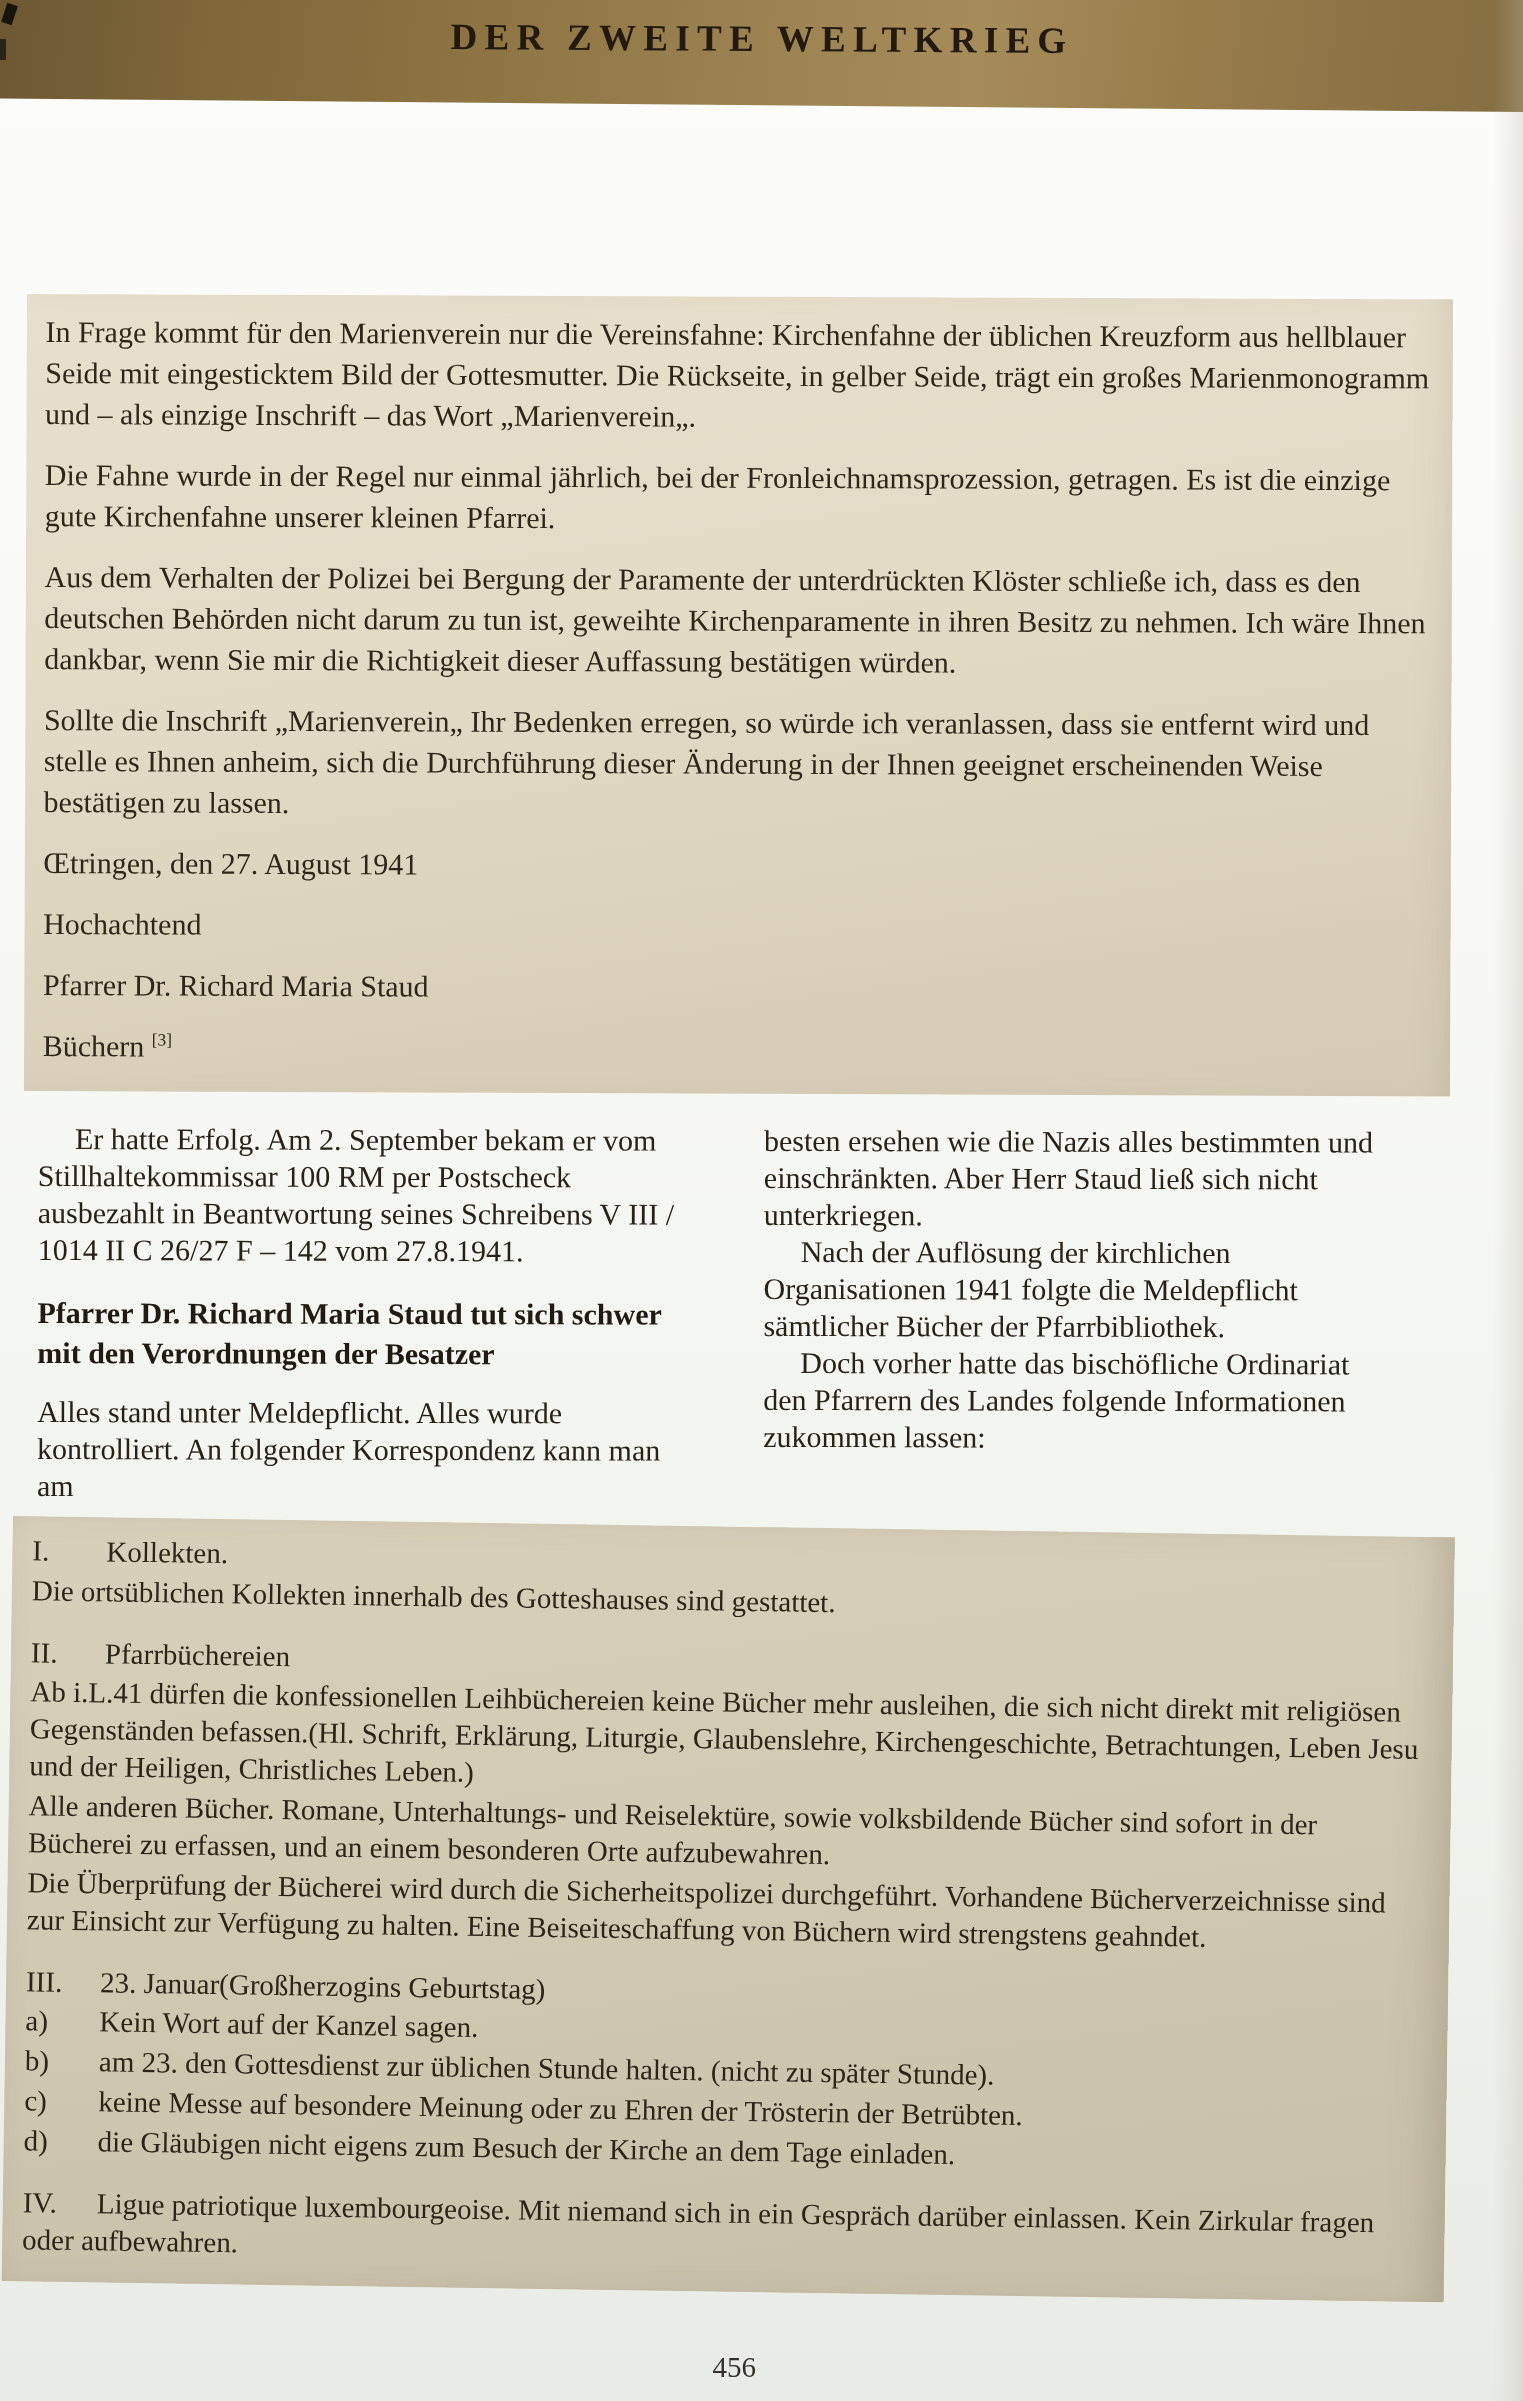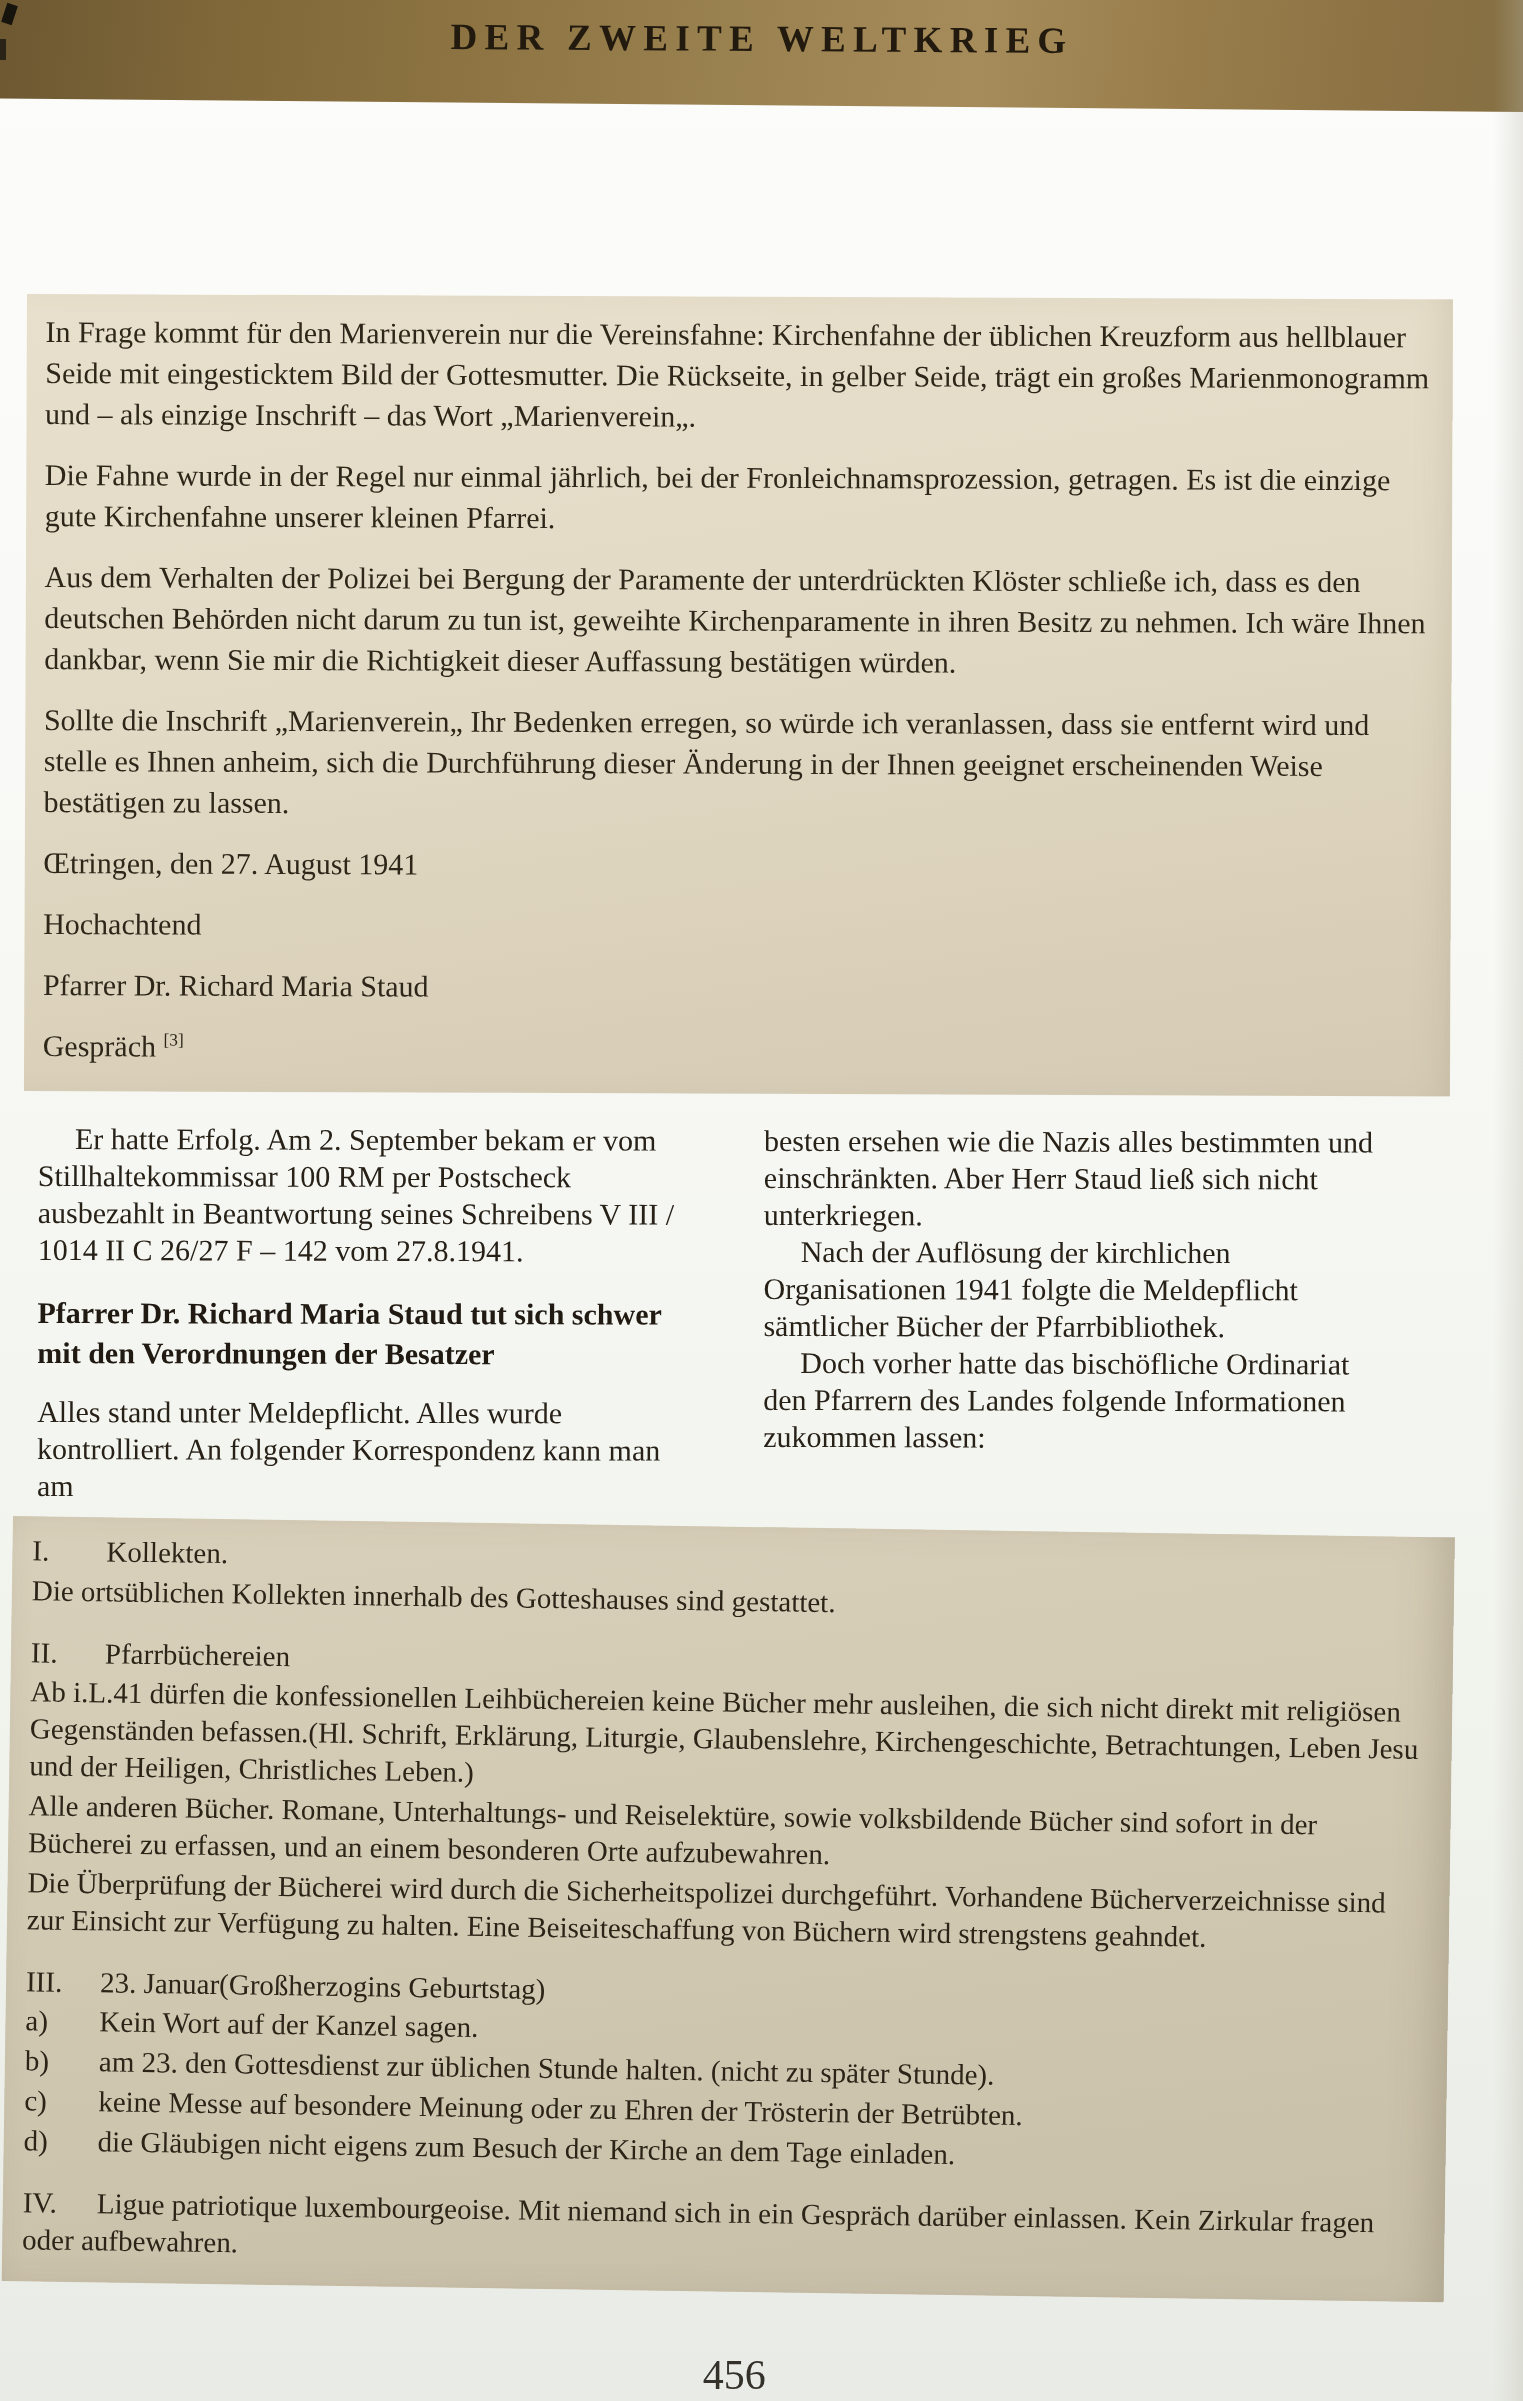--- a/index.html
+++ b/index.html
@@ -51,21 +51,21 @@
     background:linear-gradient(172deg,#d9d0bb 0%,#d3cab4 40%,#ccc3ad 75%,#c8bfa9 100%);
     box-shadow:inset -32px 0 48px -24px rgba(100,88,62,0.30), inset 16.6px 0 26.6px -20px rgba(100,88,62,0.12);
     transform:rotate(0.85deg);transform-origin:top left;
   }
   .dir-row{margin:0 0 2.7px 0;font-size:29px;line-height:37px;color:#2b2417;}
   .dir-row.gap{margin-top:25px;}
   .dir-label{display:inline-block;width:74px;}
 
   .page-number{
     position:absolute;left:13.3px;top:2351px;width:1442px;text-align:center;
-    font-size:42px;color:#33312a;
+    font-size:29px;color:#33312a;
   }
 </style>
 </head>
 <body>
 
 <div class="band">
   <div class="speck1"></div>
   <div class="speck2"></div>
 </div>
 <div class="band-title">DER ZWEITE WELTKRIEG</div>
@@ -73,21 +73,21 @@
 <div class="letter">
   <div>
       <p>In Frage kommt für den Marienverein nur die Vereinsfahne: Kirchenfahne der üblichen Kreuzform aus hellblauer Seide mit eingesticktem Bild der Gottesmutter. Die Rückseite, in gelber Seide, trägt ein großes Marienmonogramm und – als einzige Inschrift – das Wort „Marienverein„.</p>
       <p>Die Fahne wurde in der Regel nur einmal jährlich, bei der Fronleichnamsprozession, getragen. Es ist die einzige gute Kirchenfahne unserer kleinen Pfarrei.</p>
       <p>Aus dem Verhalten der Polizei bei Bergung der Paramente der unterdrückten Klöster schließe ich, dass es den deutschen Behörden nicht darum zu tun ist, geweihte Kirchenparamente in ihren Besitz zu nehmen. Ich wäre Ihnen dankbar, wenn Sie mir die Richtigkeit dieser Auffassung bestätigen würden.</p>
       <p>Sollte die Inschrift „Marienverein„ Ihr Bedenken erregen, so würde ich veranlassen, dass sie entfernt wird und stelle es Ihnen anheim, sich die Durchführung dieser Änderung in der Ihnen geeignet erscheinenden Weise bestätigen zu lassen.</p>
     </div>
   <p>Œtringen, den 27. August 1941</p>
   <p>Hochachtend</p>
   <p>Pfarrer Dr. Richard Maria Staud</p>
-  <p><span>Gespräch</span> <sup class="fn">[3]</sup></p>
+  <p><span>Büchern</span> <sup class="fn">[3]</sup></p>
 </div>
 
 <div class="cols">
   <div class="col-left">
     <p class="p1">Er hatte Erfolg. Am 2. September bekam er vom Stillhaltekommissar 100 RM per Postscheck ausbezahlt in Beantwortung seines Schreibens V III / 1014 II C 26/27 F – 142 vom 27.8.1941.</p>
     <p class="heading">Pfarrer Dr. Richard Maria Staud tut sich schwer mit den Verordnungen der Besatzer</p>
     <p class="p2">Alles stand unter Meldepflicht. Alles wurde kontrolliert. An folgender Korrespondenz kann man am</p>
   </div>
   <div class="col-right">
     <p>besten ersehen wie die Nazis alles bestimmten und einschränkten. Aber Herr Staud ließ sich nicht unterkriegen.</p>

